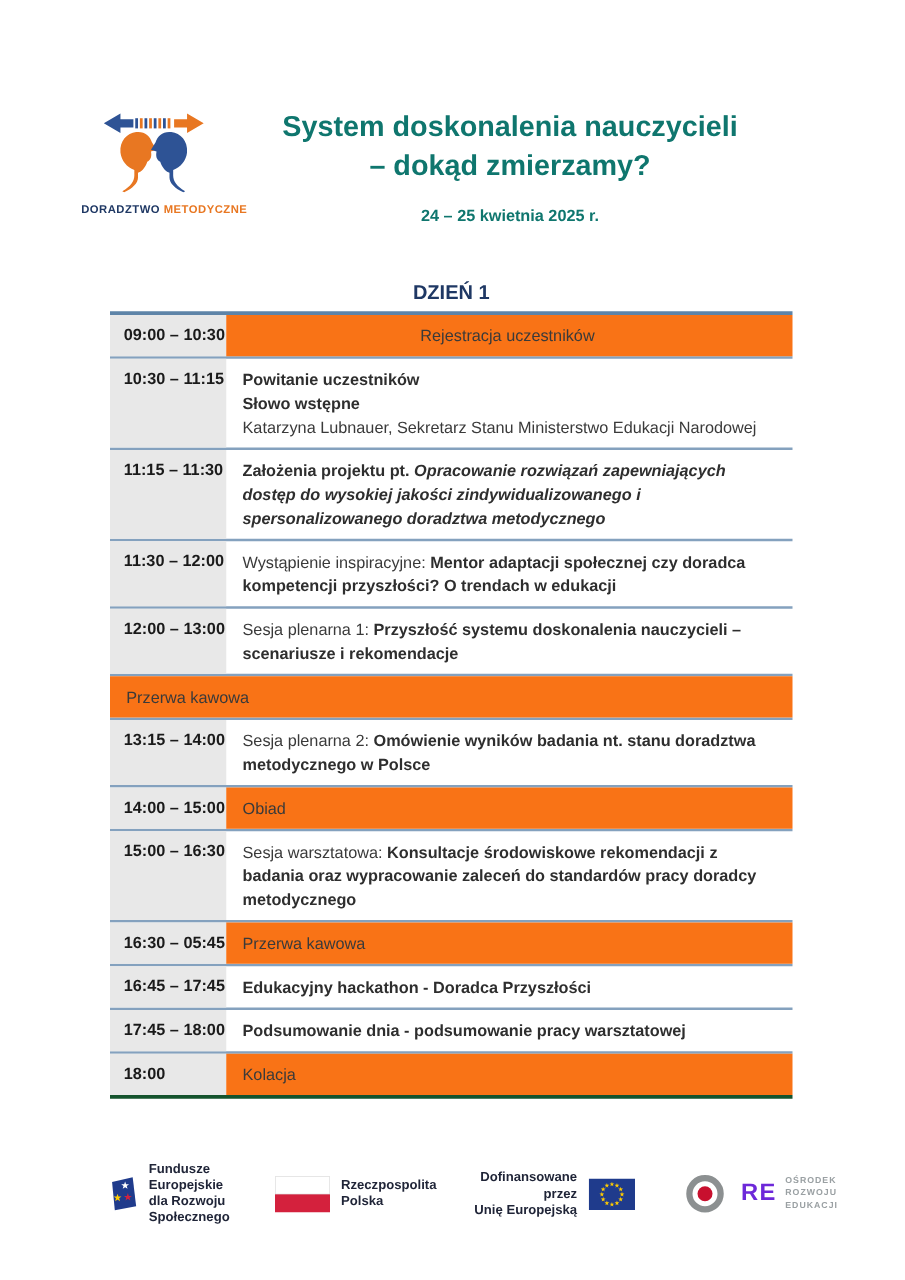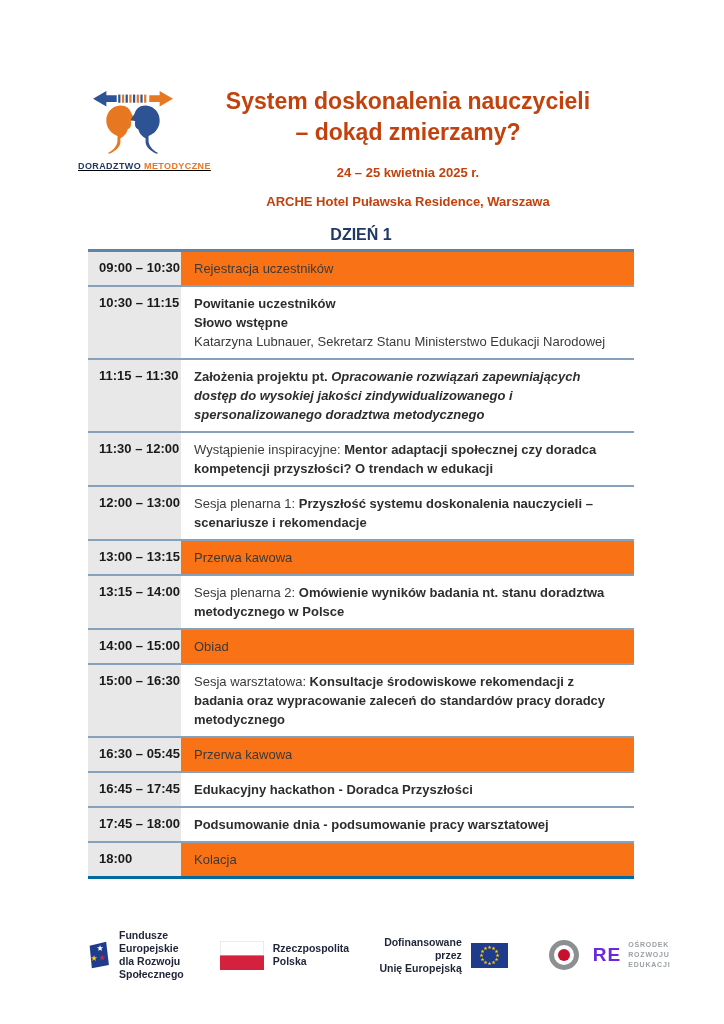--- a/index.html
+++ b/index.html
@@ -3,38 +3,38 @@
 <meta charset="utf-8">
 <style>
   html,body { margin:0; padding:0; background:#ffffff; }
   body { font-family: "Liberation Sans", sans-serif; }
   .page {
     position:relative; width:724px; height:1024px; background:#ffffff;
     margin:0 auto; overflow:hidden;
   }
 
   
-  .logo-block { position:absolute; left:78px; top:82px; width:110px; text-align:center;text-decoration:underline; }
+  .logo-block { position:absolute; left:65px; top:82px; width:110px; text-align:right; }
   .logo-caption { margin-top:1px; font-size:9px; font-weight:bold; letter-spacing:0.4px; white-space:nowrap; }
   .logo-caption .c1 { color:#1F3864; }
   .logo-caption .c2 { color:#E87722; }
 
-  .title-block { position:absolute; left:170px; top:86px; width:476px; text-align:center; color:#c2410c; }
+  .title-block { position:absolute; left:170px; top:86px; width:476px; text-align:center; color:#0f766e; }
   .main-title { font-size:23px; font-weight:bold; line-height:31px; }
   .event-date { margin-top:17px; font-size:13px; font-weight:bold; }
   .event-venue { margin-top:14px; font-size:13px; font-weight:bold; }
 
   .day-heading { position:absolute; left:88px; top:226px; width:546px; text-align:center;
                  font-size:16px; font-weight:bold; color:#1F3864; }
 
   
   .schedule { position:absolute; left:88px; top:249px; width:546px; }
   .srow { display:flex; border-top:2px solid #84A1BE; background:#ffffff; }
-  .srow:first-child { border-top:3px solid #5E84A8; }
-  .srow:last-child { border-bottom:3px solid #0369a1; }
+  .srow:first-child { border-top:3px solid #5E84A8;text-align:center; }
+  .srow:last-child { border-bottom:3px solid #14532d; }
   .srow .time { width:76px; background:#E8E8E8; padding:7px 6px 7px 11px; flex:0 0 auto;
                 font-size:13px; font-weight:bold; color:#1a1a1a; line-height:18px; white-space:nowrap; }
   .srow .desc { flex:1; padding:7px 16px 7px 13px; font-size:13px; color:#3a3a3a; line-height:19px; }
   .srow.shaded .desc { background:#f97316; }
   .desc span.b { font-weight:bold; color:#2e2e2e; }
   .desc span.i { font-style:italic; }
 
   
   .footer { position:absolute; left:88px; top:929px; width:556px; display:flex; align-items:center;justify-content:space-between; }
   .flogo { display:flex; align-items:center; }
@@ -89,21 +89,20 @@
       <span class="c2">METODYCZNE</span>
     </div>
   </div>
 
   <div class="title-block">
     <div class="main-title">
       <div>System doskonalenia nauczycieli</div>
       <div>– dokąd zmierzamy?</div>
     </div>
     <div class="event-date">24 – 25 kwietnia 2025 r.</div>
-    <div class="event-venue">ARCHE Hotel Puławska Residence, Warszawa</div>
   </div>
 
   <div class="day-heading">DZIEŃ 1</div>
 
   <div class="schedule">
       <div class="srow shaded">
         <div class="time">09:00 – 10:30</div>
         <div class="desc">
           <div><span>Rejestracja uczestników</span></div>
         </div>
@@ -128,21 +127,20 @@
           <div><span>Wystąpienie inspiracyjne: </span><span class="b">Mentor adaptacji społecznej czy doradca kompetencji przyszłości? O trendach w edukacji</span></div>
         </div>
       </div>
       <div class="srow">
         <div class="time">12:00 – 13:00</div>
         <div class="desc">
           <div><span>Sesja plenarna 1: </span><span class="b">Przyszłość systemu doskonalenia nauczycieli – scenariusze i rekomendacje</span></div>
         </div>
       </div>
       <div class="srow shaded">
-        <div class="time">13:00 – 13:15</div>
         <div class="desc">
           <div><span>Przerwa kawowa</span></div>
         </div>
       </div>
       <div class="srow">
         <div class="time">13:15 – 14:00</div>
         <div class="desc">
           <div><span>Sesja plenarna 2: </span><span class="b">Omówienie wyników badania nt. stanu doradztwa metodycznego w Polsce</span></div>
         </div>
       </div>

